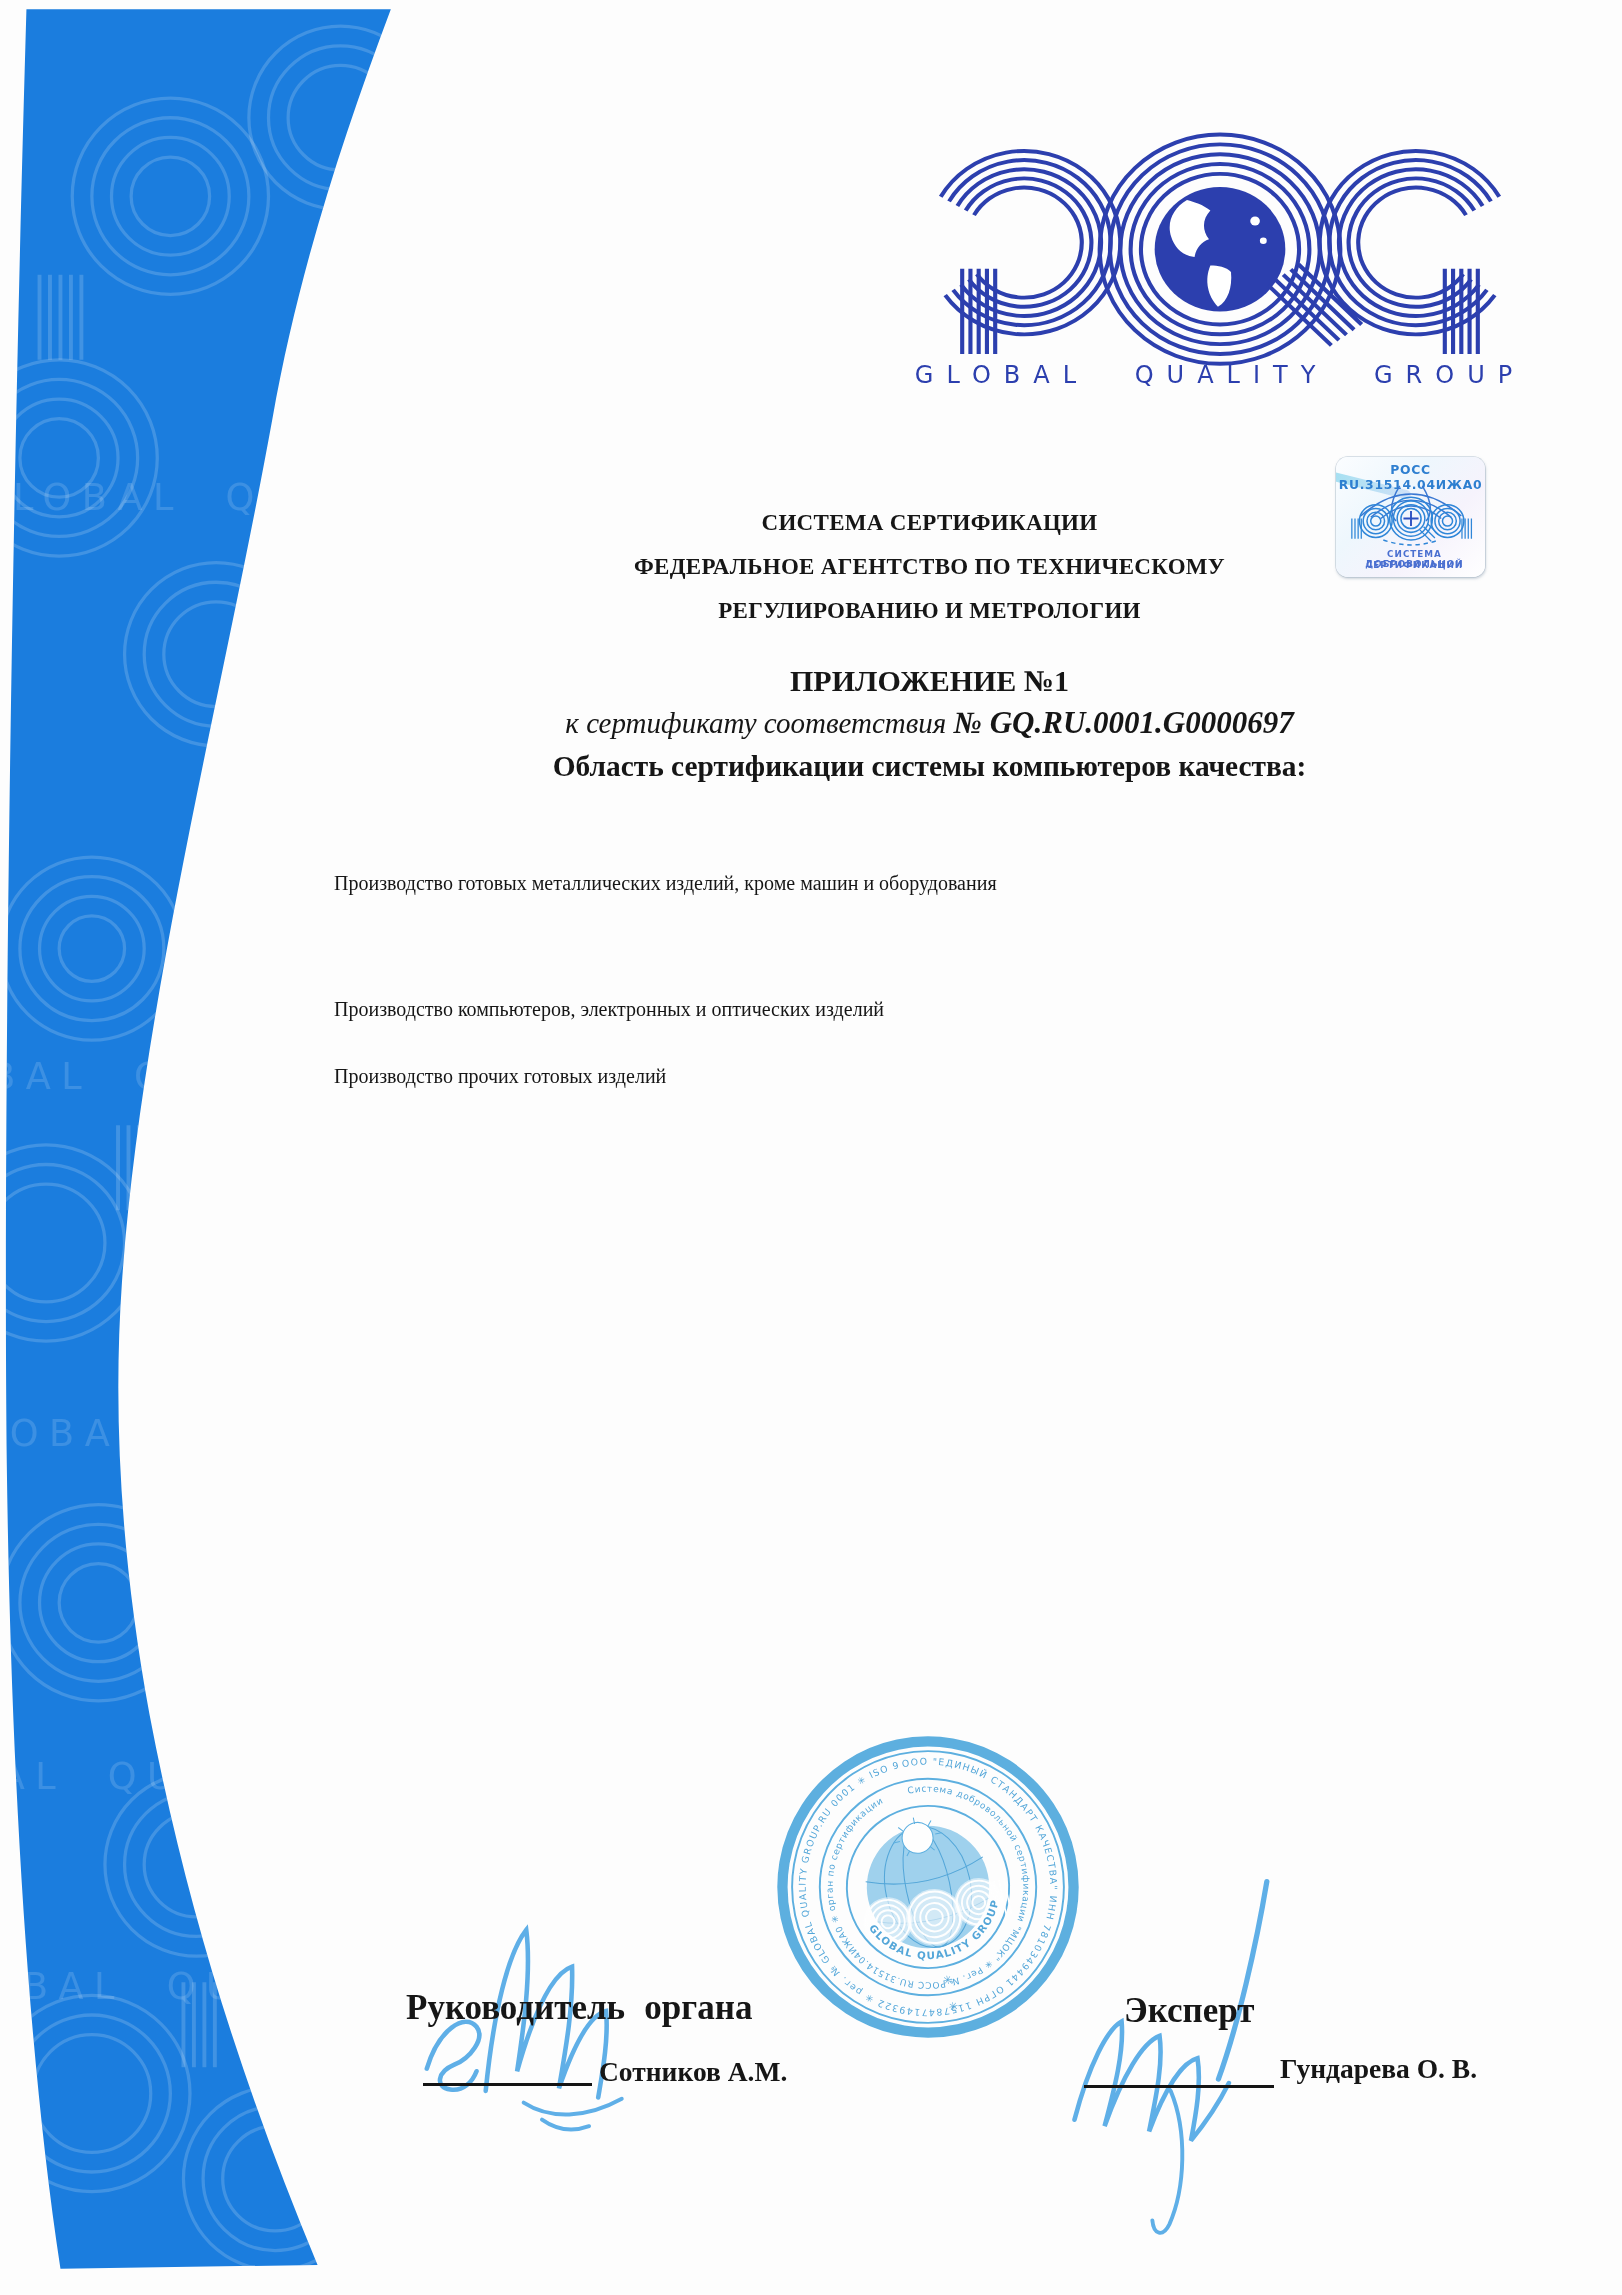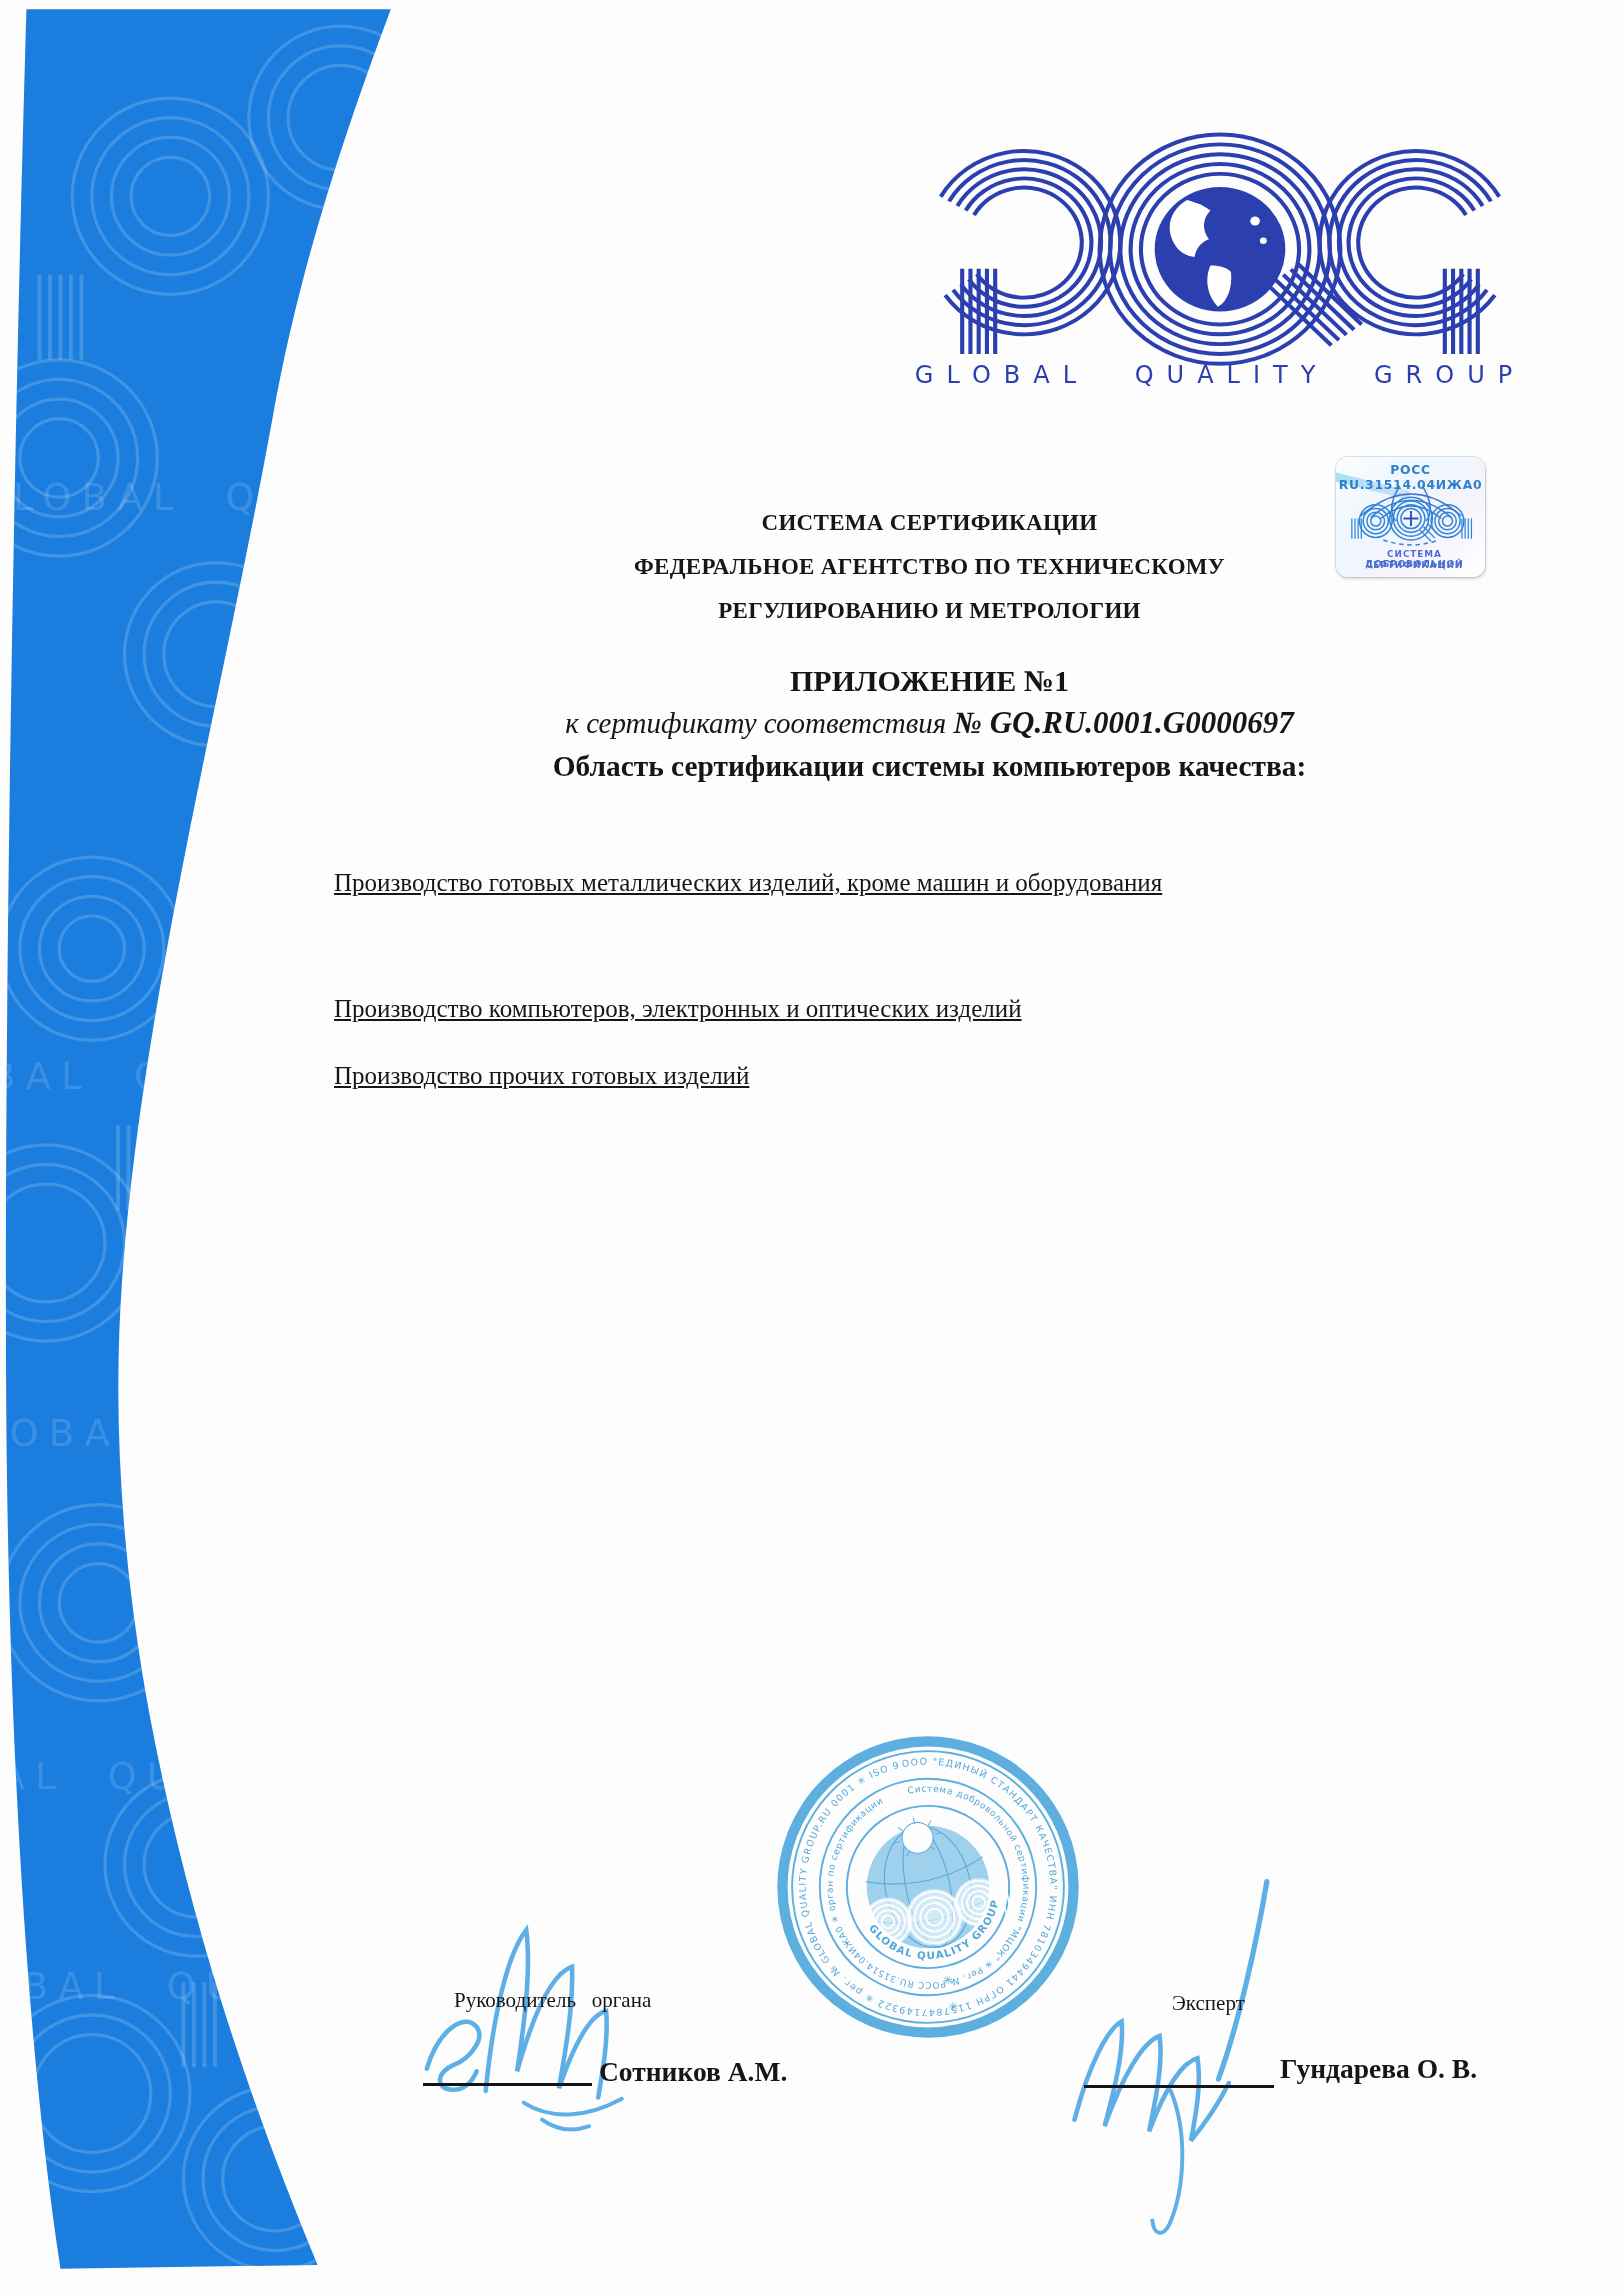--- a/index.html
+++ b/index.html
@@ -10,21 +10,21 @@
 
   
   .hblock{left:452px;width:955px;text-align:center;}
   .title3{top:501px;font-size:23px;font-weight:bold;line-height:44px;letter-spacing:0.3px;}
   .appendix{top:664px;font-size:30px;font-weight:bold;}
   .certline{top:705px;font-size:29px;font-style:italic;}
   .certline b{font-size:31px;}
   .scopetitle{top:750px;font-size:29.4px;font-weight:bold;}
 
   
-  .item{left:334px;width:1047px;font-size:25px;line-height:34px;text-decoration:underline;}
+  .item{left:334px;width:1047px;font-size:20px;line-height:34px;}
 
   
   .logocap{left:890px;top:361px;width:660px;text-align:center;
            font-family:"DejaVu Sans","Liberation Sans",sans-serif;
            font-size:24px;letter-spacing:13px;word-spacing:25px;color:#2c3fae;}
 
   
   .sticker{left:1336px;top:457px;width:149px;height:120px;border-radius:11.8px;
            background:linear-gradient(135deg,#fbfdff 0%,#eef7fd 35%,#f6f3fc 65%,#ffffff 100%);
            box-shadow:0 0 0 0.7px rgba(150,170,190,.45),0.7px 1.3px 2.6px rgba(120,140,160,.35);
@@ -34,21 +34,21 @@
            color:#2e7fd0;letter-spacing:0.7px;}
   .sticker .sline{position:absolute;left:4px;width:100%;text-align:center;
            font-family:"DejaVu Sans",sans-serif;font-size:8.8px;font-weight:bold;
            color:#4a6fd0;letter-spacing:1px;}
   .s1{top:92px;} .s2{top:103px;}
   .streak{position:absolute;left:-9.2px;top:23.6px;width:85px;height:8.5px;border-radius:4.6px;
           background:linear-gradient(90deg,rgba(90,200,230,.55),rgba(120,160,230,.25));
           transform:rotate(14deg);}
 
   
-  .siglabel{font-size:21px;font-weight:normal;margin-left:48px;}
+  .siglabel{font-size:35px;font-weight:bold;}
   .lleft{left:406px;top:1988px;word-spacing:10.5px;}
   .lright{left:1124px;top:1991px;}
   .sigline{height:2.6px;background:#141414;}
   .line-left{left:423px;top:2083px;width:169px;}
   .line-right{left:1084px;top:2085px;width:190px;}
   .signame{font-size:27.5px;font-weight:bold;}
   .nleft{left:599px;top:2056px;}
   .nright{left:1280px;top:2053px;}
 
   

